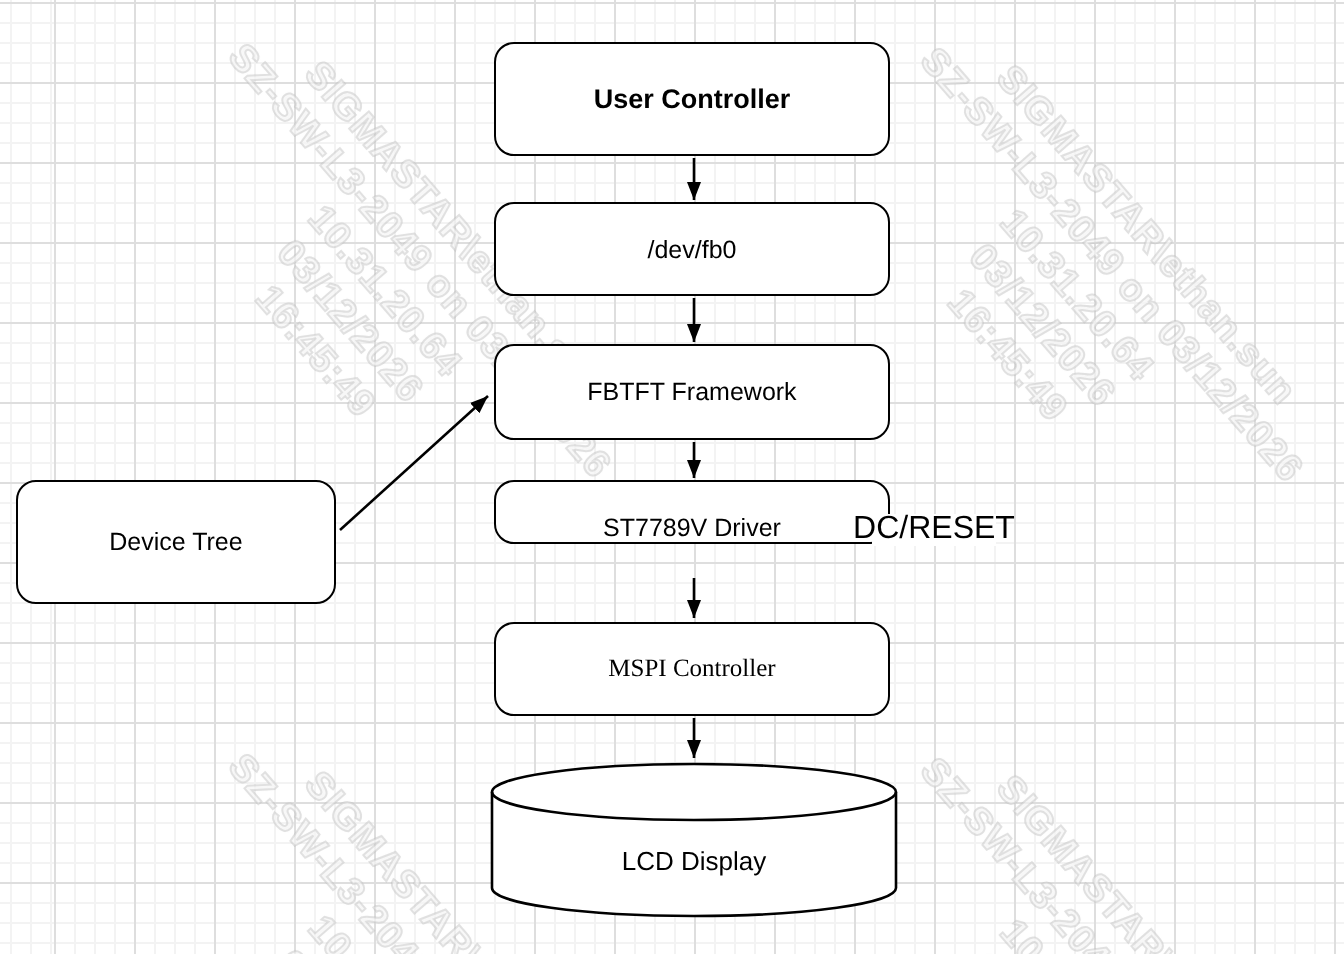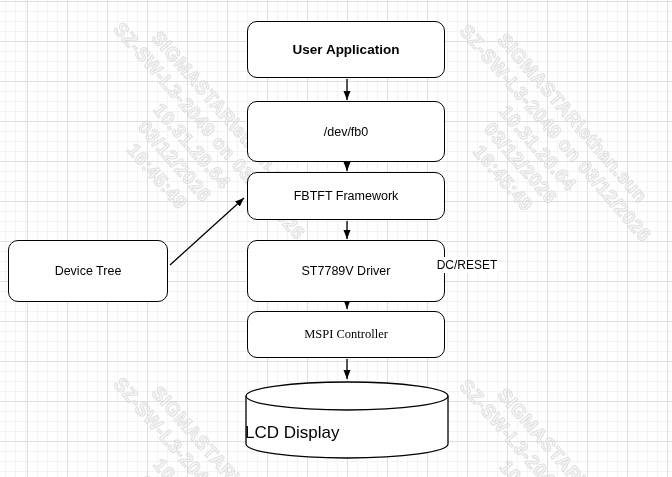--- a/index.html
+++ b/index.html
@@ -46,58 +46,59 @@
     display: flex;
     align-items: center;
     justify-content: center;
     font-size: 12.5px;
     z-index: 3;
   }
   .node .lbl { text-align: center; }
   .node-title { font-weight: 700; font-size: 13.5px; }
 
   #node-user-app   { left: 247px; top: 21px;  width: 198px; height: 57px; }
-  #node-dev-fb0    { left: 247px; top: 101px; width: 198px; height: 61px; }
+  #node-dev-fb0    { left: 247px; top: 101px; width: 198px; height: 47px; }
   #node-fbtft      { left: 247px; top: 172px; width: 198px; height: 48px; }
-  #node-st7789v    { left: 247px; top: 240px; width: 198px; height: 62px; }
+  #node-st7789v    { left: 247px; top: 240px; width: 198px; height: 32px; align-items: flex-end; }
   #node-mspi       { left: 247px; top: 311px; width: 198px; height: 47px; font-family: Liberation Serif, serif; }
   #node-device-tree{ left: 8px;   top: 240px; width: 160px; height: 62px; }
   #node-gpio       { left: 487px; top: 240px; width: 160px; height: 48px; }
 
   
   #node-lcd {
     position: absolute;
     left: 245px; top: 381px;
     width: 204px; height: 79px;
     z-index: 3;
   }
   #node-lcd svg { display: block; }
   #lcd-label {
     position: absolute;
     left: 0; top: 42px;
     width: 204px;
-    font-size: 17px;
+    text-align: center;
+    font-size: 13px;
   }
 
   
   #edges {
     position: absolute;
     left: 0; top: 0;
     width: 672px; height: 477px;
     z-index: 2;
   }
   #edge-dc-reset-label {
     position: absolute;
     left: 436px; top: 257px;
     width: 62px; height: 16px;
     display: flex;
     align-items: center;
     justify-content: center;
     background: #ffffff;
-    font-size: 12px;
+    font-size: 16px;
     z-index: 4;
     white-space: nowrap;
   }
 </style>
 </head>
 <body>
 
 <div id="canvas">
 
   <div class="wm" style="left:192px; top:146px;">
@@ -137,21 +138,21 @@
     </defs>
     <line x1="347" y1="79" x2="347" y2="100" stroke="#000" stroke-width="1.3" marker-end="url(#ah)"></line>
     <line x1="347" y1="149" x2="347" y2="171" stroke="#000" stroke-width="1.3" marker-end="url(#ah)"></line>
     <line x1="347" y1="221" x2="347" y2="239" stroke="#000" stroke-width="1.3" marker-end="url(#ah)"></line>
     <line x1="347" y1="289" x2="347" y2="309" stroke="#000" stroke-width="1.3" marker-end="url(#ah)"></line>
     <line x1="347" y1="359" x2="347" y2="379" stroke="#000" stroke-width="1.3" marker-end="url(#ah)"></line>
     <line x1="170" y1="265" x2="244" y2="198" stroke="#000" stroke-width="1.3" marker-end="url(#ah)"></line>
   </svg>
 
   <div class="node" id="node-user-app">
-    <div class="lbl node-title">User Application</div>
+    <div class="lbl node-title">User Controller</div>
   </div>
 
   <div class="node" id="node-dev-fb0">
     <div class="lbl">/dev/fb0</div>
   </div>
 
   <div class="node" id="node-fbtft">
     <div class="lbl">FBTFT Framework</div>
   </div>
 

